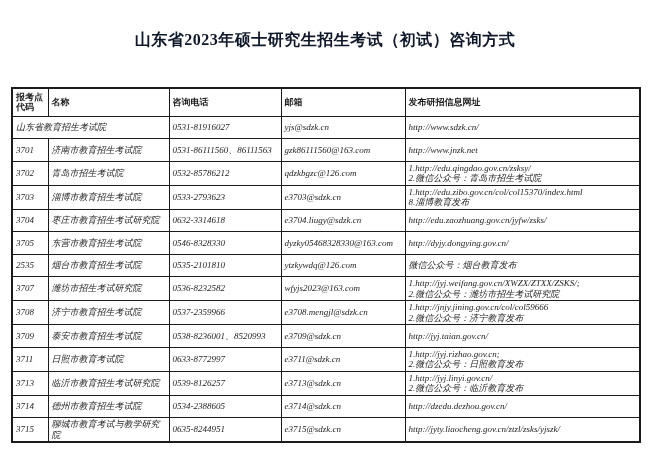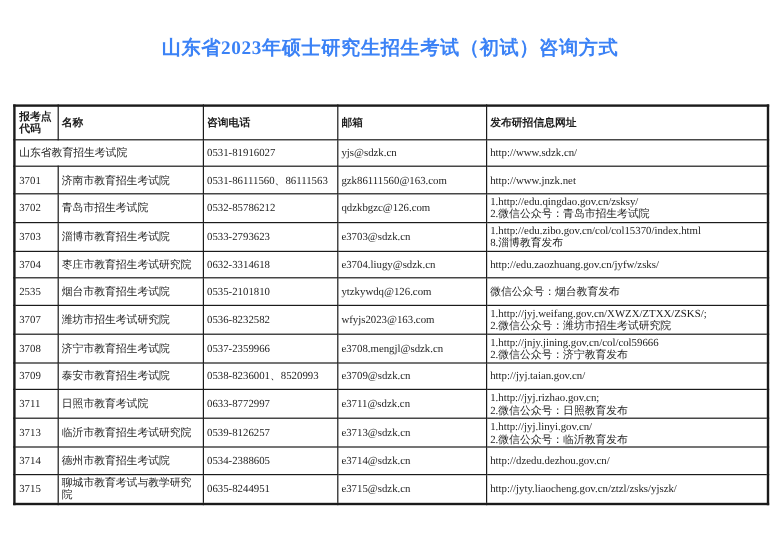--- a/index.html
+++ b/index.html
@@ -5,40 +5,40 @@
   html,body { margin:0; padding:0; background:#ffffff; }
   body {
     width:650px; height:458px;
     font-family:"Liberation Serif","DejaVu Serif",serif;
     color:#1a1a1a;
   }
   .page { position:relative; width:650px; height:458px; background:#fff; overflow:hidden; }
   .title {
     position:absolute; top:30px; left:0; width:100%;
     margin:0; text-align:center;
-    font-size:16px; font-weight:bold; color:#3b82f6;
+    font-size:16px; font-weight:bold; color:#0f172a;
     letter-spacing:0.5px;
   }
   table.tbl {
     position:absolute; left:11px; top:63px; width:628px;
     border-collapse:collapse; table-layout:fixed;
     border:2px solid #1b1b1b;
     margin-top:24px;
   }
   .tbl th, .tbl td {
     border:1px solid #1b1b1b;
     padding:1px 3px;
     font-size:9px;
     line-height:10.5px;
     vertical-align:middle;
     overflow:hidden;
     color:#1d1d1d;
   }
   .tbl thead tr { height:28px; }
-  .tbl tbody tr { height:22.5px; }
+  .tbl tbody tr { height:22.5px;font-style:italic; }
   .tbl th { text-align:left; font-weight:bold; }
   .c-code  { width:36px; }
   .c-name  { width:121px; }
   .c-phone { width:112px; }
   .c-email { width:124px; }
   .c-url   { width:235px; }
   .nowrap { white-space:nowrap; }
   .u-line { line-height:10.5px; white-space:nowrap; }
 </style>
 </head>
@@ -105,20 +105,29 @@
         <tr>
           <td>3704</td>
           <td>枣庄市教育招生考试研究院</td>
           <td class="nowrap">0632-3314618</td>
           <td class="nowrap">e3704.liugy@sdzk.cn</td>
           <td>
             <div class="u-line">http://edu.zaozhuang.gov.cn/jyfw/zsks/</div>
           </td>
         </tr>
         <tr>
+          <td>3705</td>
+          <td>东营市教育招生考试院</td>
+          <td class="nowrap">0546-8328330</td>
+          <td class="nowrap">dyzky05468328330@163.com</td>
+          <td>
+            <div class="u-line">http://dyjy.dongying.gov.cn/</div>
+          </td>
+        </tr>
+        <tr>
           <td>2535</td>
           <td>烟台市教育招生考试院</td>
           <td class="nowrap">0535-2101810</td>
           <td class="nowrap">ytzkywdq@126.com</td>
           <td>
             <div class="u-line">微信公众号：烟台教育发布</div>
           </td>
         </tr>
         <tr>
           <td>3707</td>

